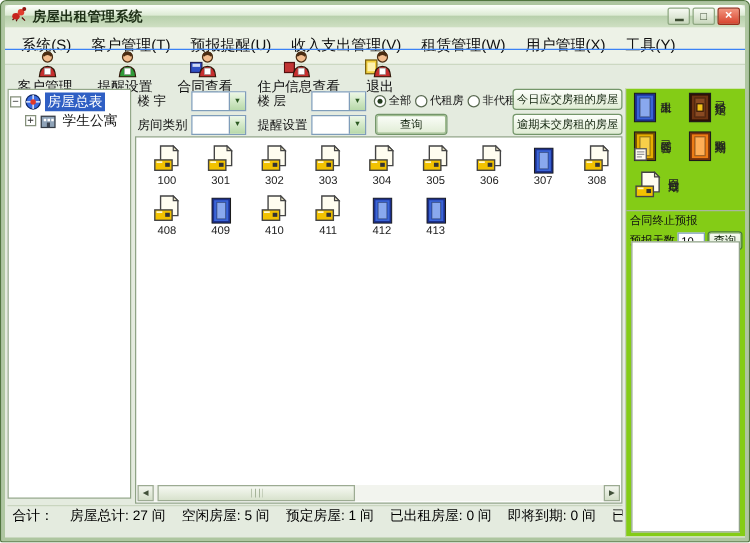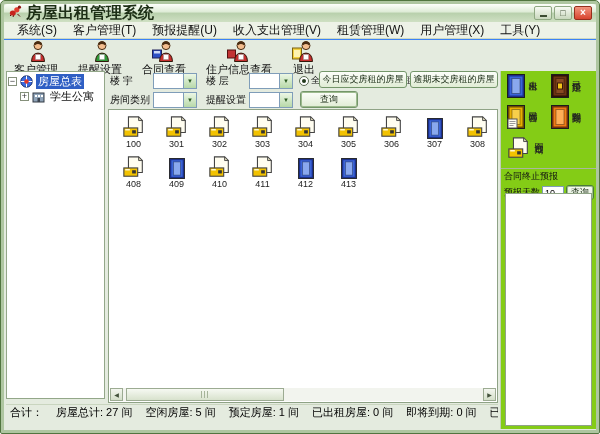--- a/index.html
+++ b/index.html
@@ -3,29 +3,29 @@
 <meta charset="utf-8">
 <style>
   html,body{margin:0;padding:0;background:#fff;}
   *{box-sizing:border-box;font-family:"Liberation Sans","DejaVu Sans",sans-serif;}
   .window{position:relative;width:600px;height:434px;background:#e4ebdf;
     border:1px solid #51753f;box-shadow:inset 0 0 0 3px #aec6a0;border-radius:5px 5px 2px 2px;overflow:hidden;}
   
   .titlebar{position:absolute;left:3px;right:3px;top:3px;height:18px;
     background:linear-gradient(#fdfffb,#ddebd5 45%,#b8d0ac 50%,#cfe0c3);
     display:flex;align-items:center;gap:4px;padding:0 4px;border-radius:4px 4px 0 0;}
-  .title-text{font-size:16px;font-weight:bold;color:#1d2f16;flex:1;white-space:nowrap;}
+  .title-text{font-size:11px;font-weight:bold;color:#1d2f16;flex:1;white-space:nowrap;}
   .win-btns{display:flex;gap:2px;}
   .wbtn{width:18px;height:14px;display:flex;align-items:center;justify-content:center;
     border:1px solid #8fa882;border-radius:2px;background:linear-gradient(#f7faf3,#c9d8bd);
     font-size:9px;line-height:1;color:#3c4c32;cursor:default;}
   .wbtn.close{background:linear-gradient(#f2957f,#d8442e);border-color:#962e1c;color:#fff;font-weight:bold;font-size:10px;}
   .min-glyph{display:block;width:7px;height:2px;background:#3c4c32;margin-top:6px;}
   
-  .menubar{position:absolute;left:3px;right:3px;top:21px;height:17px;background:#edf2e7;
+  .menubar{position:absolute;left:3px;right:3px;top:21px;height:30px;background:#edf2e7;
     border-bottom:1px solid #ccd8c2;display:flex;align-items:center;padding:0 5px;font-size:12px;color:#111;}
   .menu-item{padding:1px 8px;white-space:nowrap;}
   
   .toolbar{position:absolute;left:3px;right:3px;top:38px;height:31px;border-top:1px solid #3b82f6;
     display:flex;align-items:flex-start;gap:16px;padding:0 8px;}
   .tool-btn{display:flex;flex-direction:column;align-items:center;font-size:11px;color:#111;
     padding:0 2px;white-space:nowrap;}
   .tool-btn .ticon{height:22px;display:flex;align-items:flex-end;}
   
   .tree-panel{position:absolute;left:5px;top:70px;width:99px;height:328px;background:#fff;
@@ -43,21 +43,21 @@
   .f-label{width:40px;white-space:nowrap;}
   .dd{width:44px;height:16px;background:#fff;border:1px solid #7f9db9;display:flex;align-items:stretch;}
   .dd .dd-val{flex:1;font-size:9px;padding:1px 2px;}
   .dd .arrow{width:13px;border-left:1px solid #7f9db9;background:linear-gradient(#ecf7e5,#b8d9a9);
     color:#2c5a22;font-size:6px;display:flex;align-items:center;justify-content:center;}
   .radio{display:flex;align-items:center;gap:2px;font-size:9px;white-space:nowrap;margin-left:3px;}
   .rb{width:10px;height:10px;border:1px solid #5a6a52;border-radius:50%;background:#fff;position:relative;}
   .rb.on::after{content:'';position:absolute;inset:2px;border-radius:50%;background:#223a1c;}
   .xp-btn{height:17px;background:linear-gradient(#fcfefa,#e0ecd4);border:1px solid #74966a;border-radius:3px;
     font-size:9px;color:#14260f;display:flex;align-items:center;justify-content:center;white-space:nowrap;padding:0 3px;}
-  .side-btns{position:absolute;right:0;top:0;display:flex;flex-direction:row;gap:3px;justify-content:center;}
+  .side-btns{position:absolute;right:0;top:0;display:flex;flex-direction:column;gap:3px;justify-content:center;}
   .side-btns .xp-btn{width:88px;}
   .query-btn{width:58px;margin-left:4px;border-width:1px;box-shadow:0 0 0 1px #9dbb8e inset;}
   
   .room-area{position:absolute;left:107px;top:108px;width:390px;height:294px;background:#fff;
     border:1px solid #8fa386;}
   .room-row{position:absolute;left:3px;display:flex;}
   .room-row.r1{top:5px;text-align:center;} .room-row.r2{top:45px;}
   .room-cell{width:43px;display:flex;flex-direction:column;align-items:center;justify-content:flex-end;gap:1px;height:34px;}
   .room-id{font-size:9px;color:#222;line-height:1;}
   .hscroll{position:absolute;left:1px;right:1px;bottom:1px;height:13px;background:#f2f4ee;}

